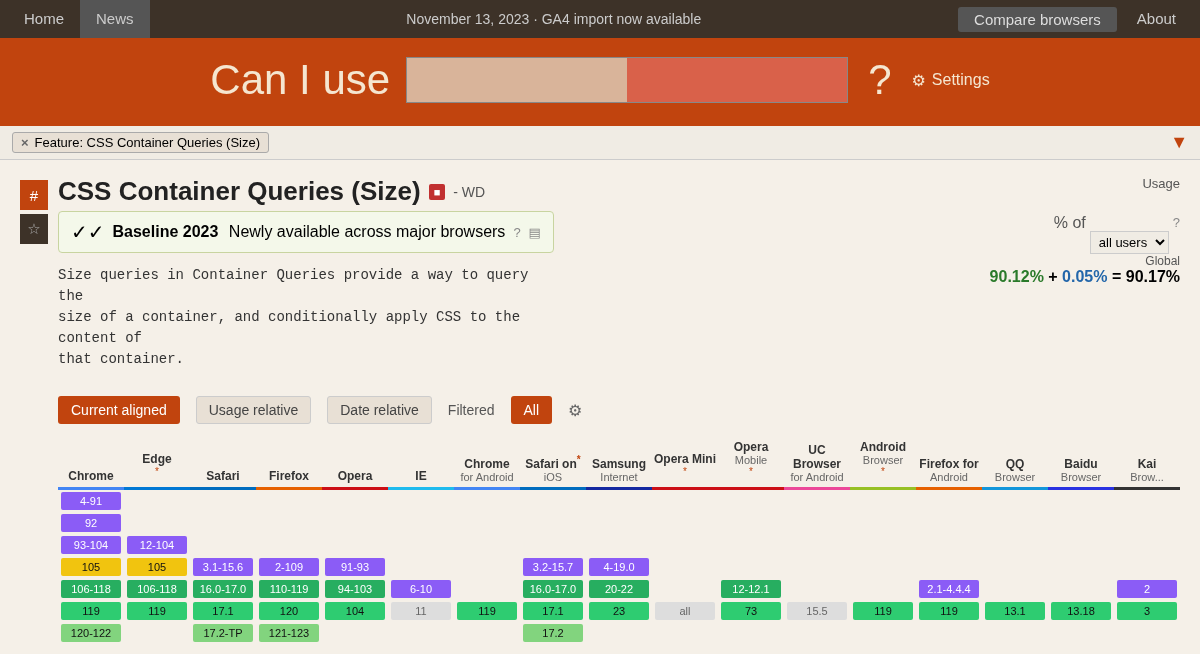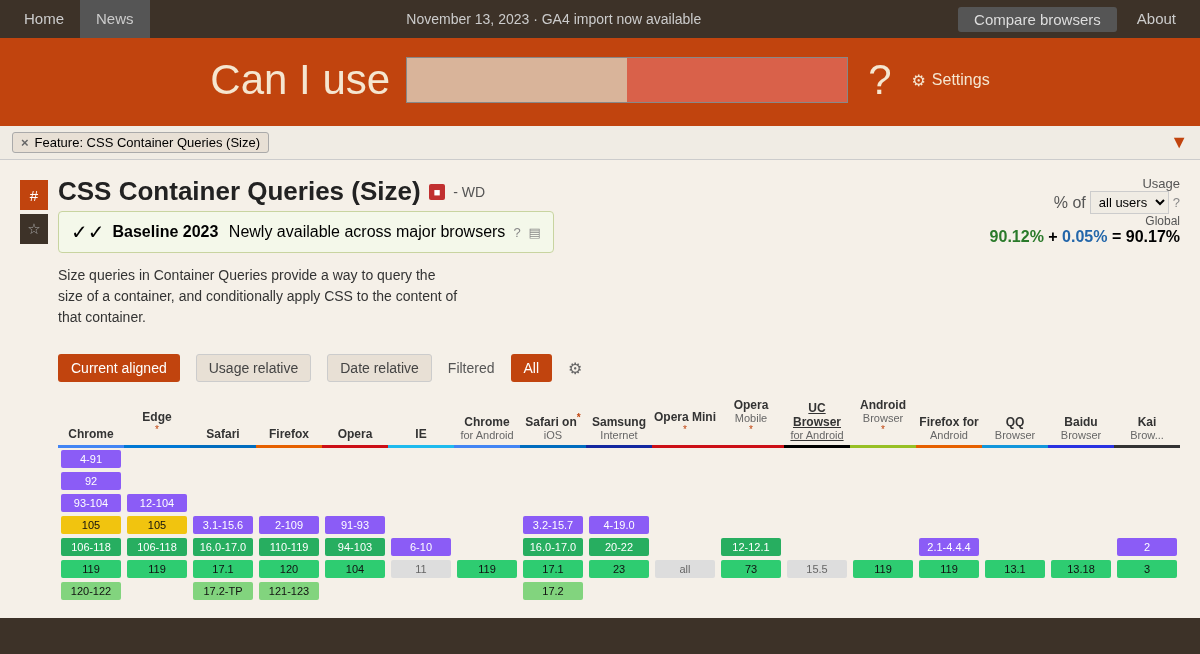--- a/index.html
+++ b/index.html
@@ -169,20 +169,21 @@
       align-items: center;
       gap: 4px;
       justify-content: flex-end;
     }
     .usage-pct-text { font-size: 16px; color: #555; }
     .usage-select {
       font-size: 13px;
       background: #f0ece4;
       border: 1px solid #ccc;
       padding: 2px 4px;
+      margin-top: 40px;
     }
     .usage-help { color: #888; font-size: 13px; cursor: pointer; }
     .global-label { font-size: 12px; color: #555; }
     .global-stats {
       font-size: 16px;
       font-weight: bold;
     }
     .green-text { color: #2a7a2a; }
     .blue-text { color: #2266aa; }
 
@@ -270,21 +271,21 @@
     .browser-underline-edge { border-bottom: 3px solid #0078d4; }
     .browser-underline-safari { border-bottom: 3px solid #006cbe; }
     .browser-underline-firefox { border-bottom: 3px solid #e66000; }
     .browser-underline-opera { border-bottom: 3px solid #cc0f16; }
     .browser-underline-ie { border-bottom: 3px solid #1ebbee; }
     .browser-underline-chrome-android { border-bottom: 3px solid #4285f4; }
     .browser-underline-safari-ios { border-bottom: 3px solid #006cbe; }
     .browser-underline-samsung { border-bottom: 3px solid #1428a0; }
     .browser-underline-opera-mini { border-bottom: 3px solid #cc0f16; }
     .browser-underline-opera-mobile { border-bottom: 3px solid #cc0f16; }
-    .browser-underline-uc { border-bottom: 3px solid #000000; text-decoration: underline; }
+    .browser-underline-uc { border-bottom: 3px solid #ec4899; }
     .browser-underline-android { border-bottom: 3px solid #97c024; }
     .browser-underline-ff-android { border-bottom: 3px solid #e66000; }
     .browser-underline-qq { border-bottom: 3px solid #1296db; }
     .browser-underline-baidu { border-bottom: 3px solid #2932e1; }
     .browser-underline-kai { border-bottom: 3px solid #333; }
 
     .cell {
       text-align: center;
       padding: 2px 3px;
     }
@@ -381,21 +382,21 @@
           <div class="baseline-row">
             <span class="baseline-icon">✓✓</span>
             <span>
               <span class="baseline-bold">Baseline 2023</span>
               <span style="margin-left:6px;">Newly available across major browsers</span>
             </span>
             <span class="baseline-info">?</span>
             <span class="baseline-info">▤</span>
           </div>
 
-          <div class="feature-desc" style="white-space:pre-line;">Size queries in Container Queries provide a way to query the
+          <div class="feature-desc" style="white-space:pre-line;font-family:Liberation Mono, monospace;">Size queries in Container Queries provide a way to query the
 size of a container, and conditionally apply CSS to the content of
 that container.</div>
         </div>
 
         <div class="feature-right">
           <div class="usage-label">Usage</div>
           <div class="usage-select-row">
             <span class="usage-pct-text">% of</span>
             <select class="usage-select">
               <option>all users</option>

